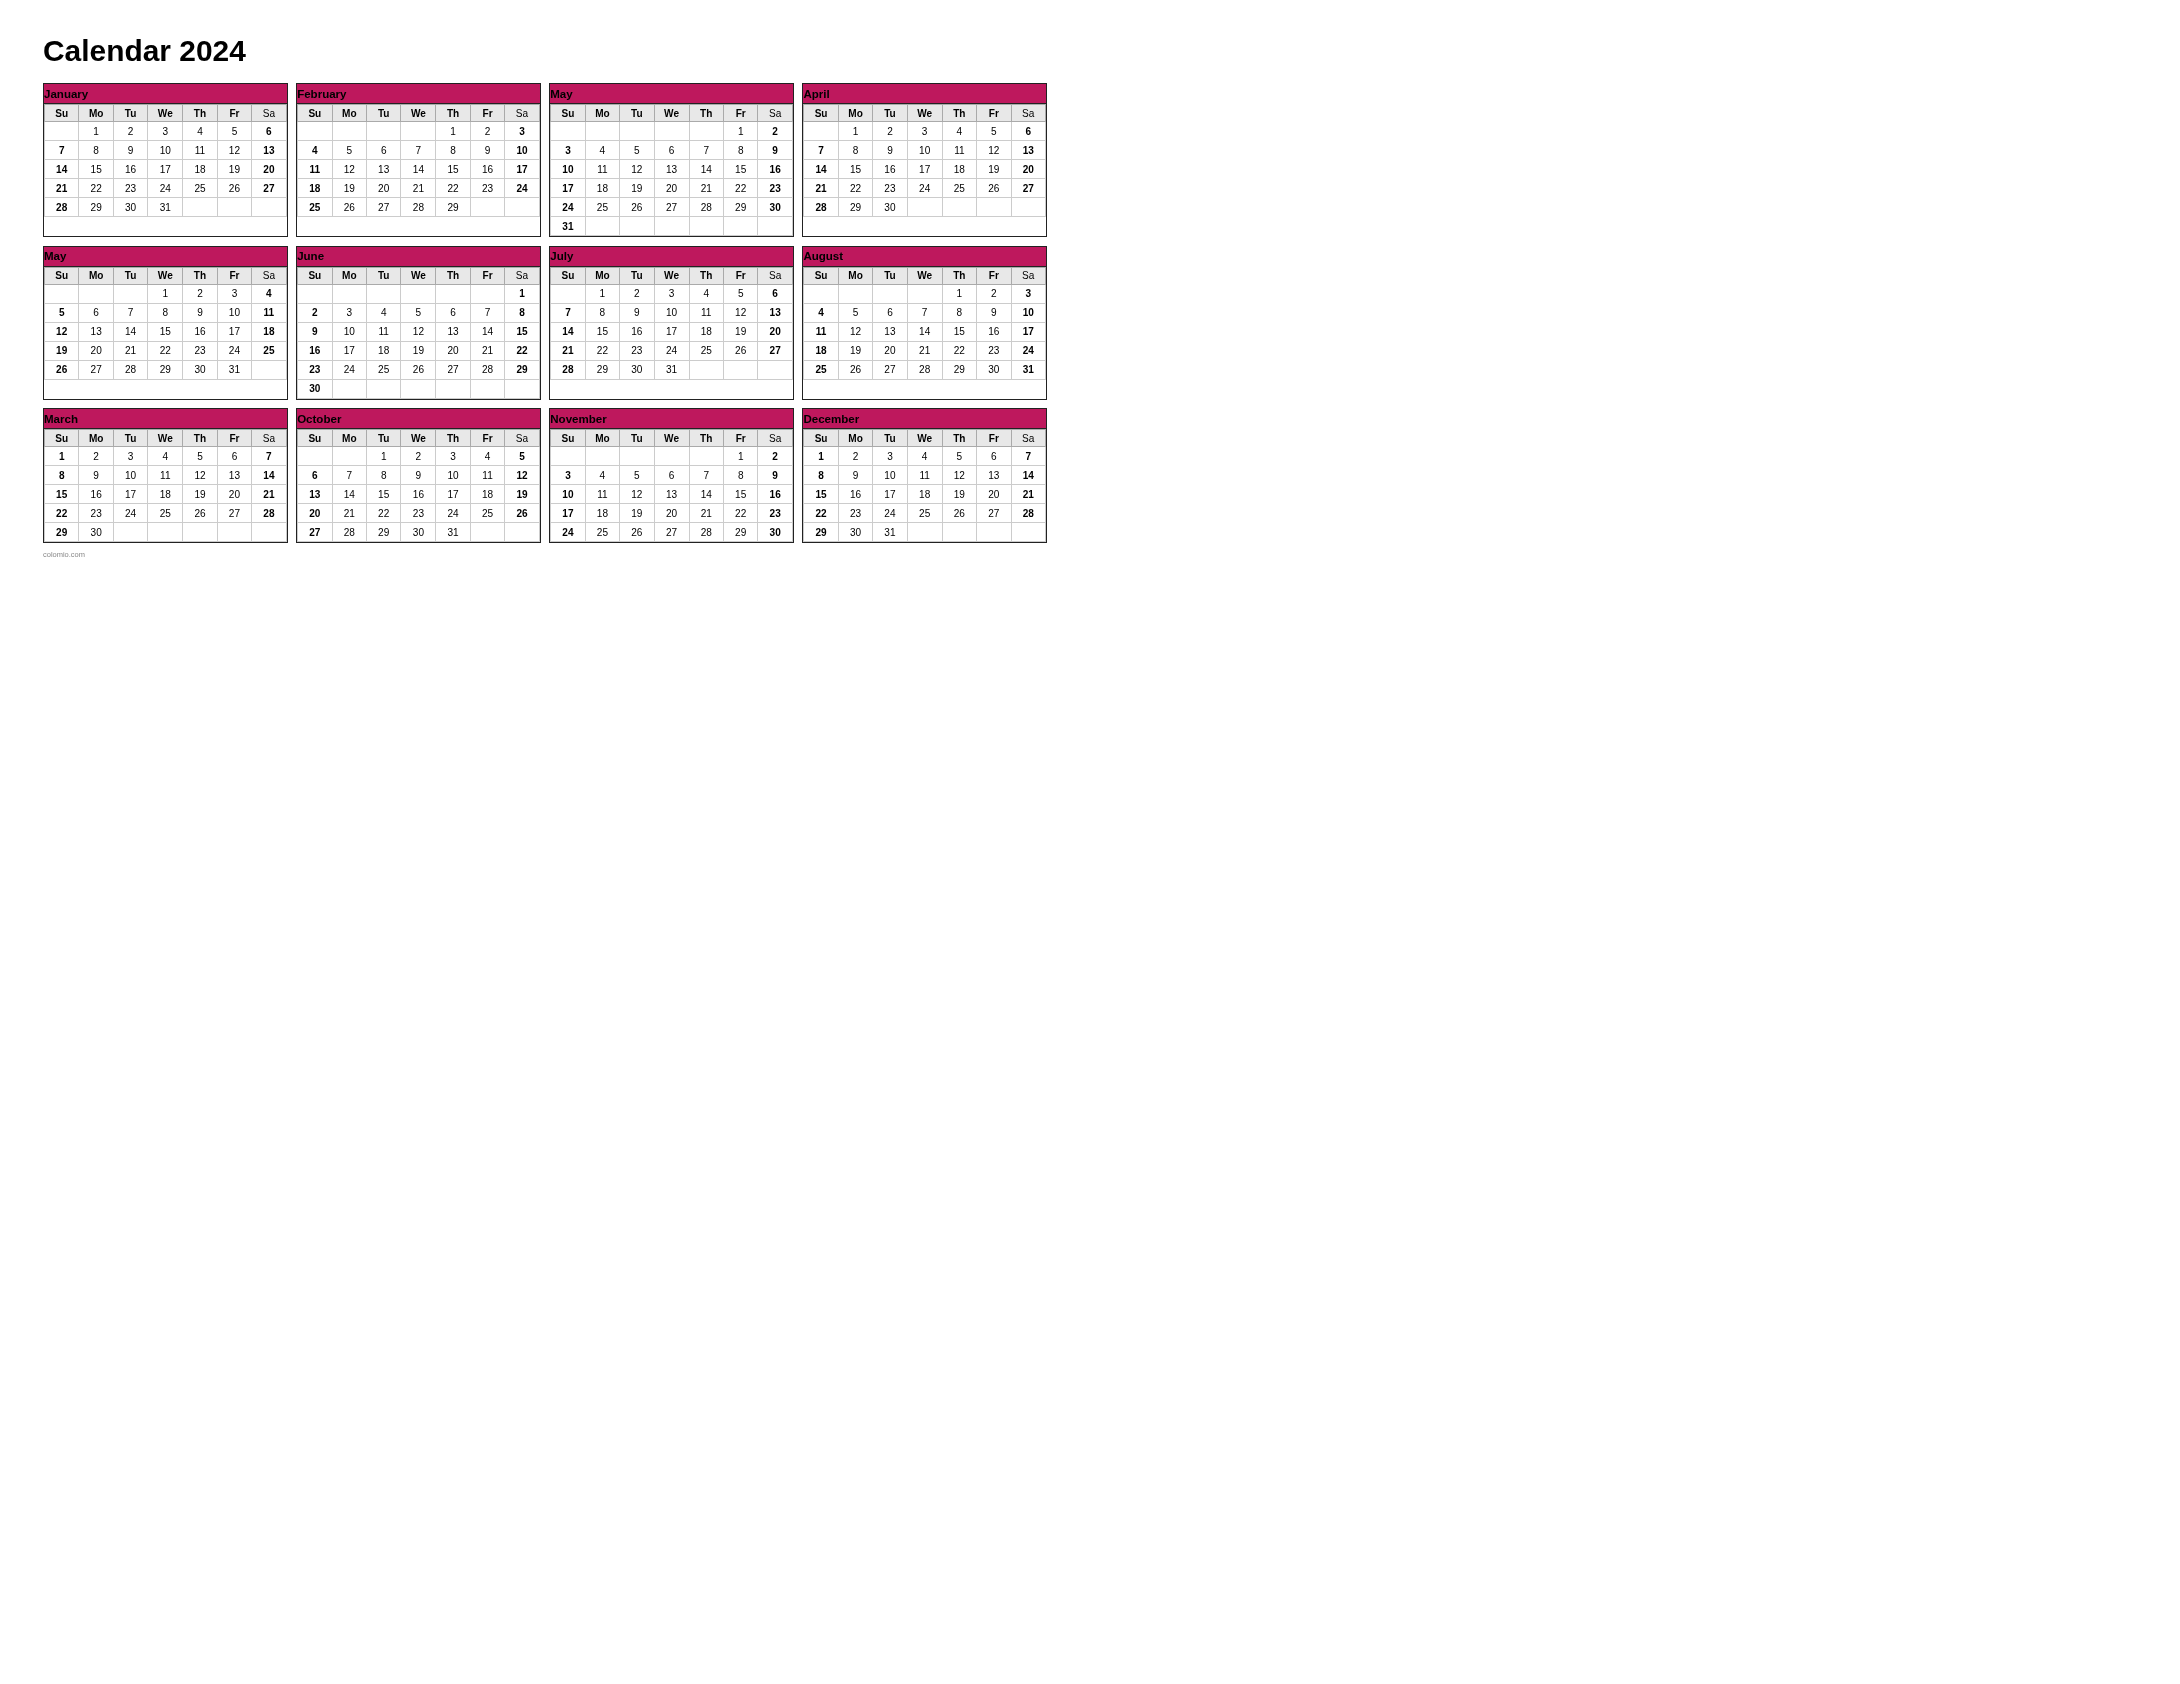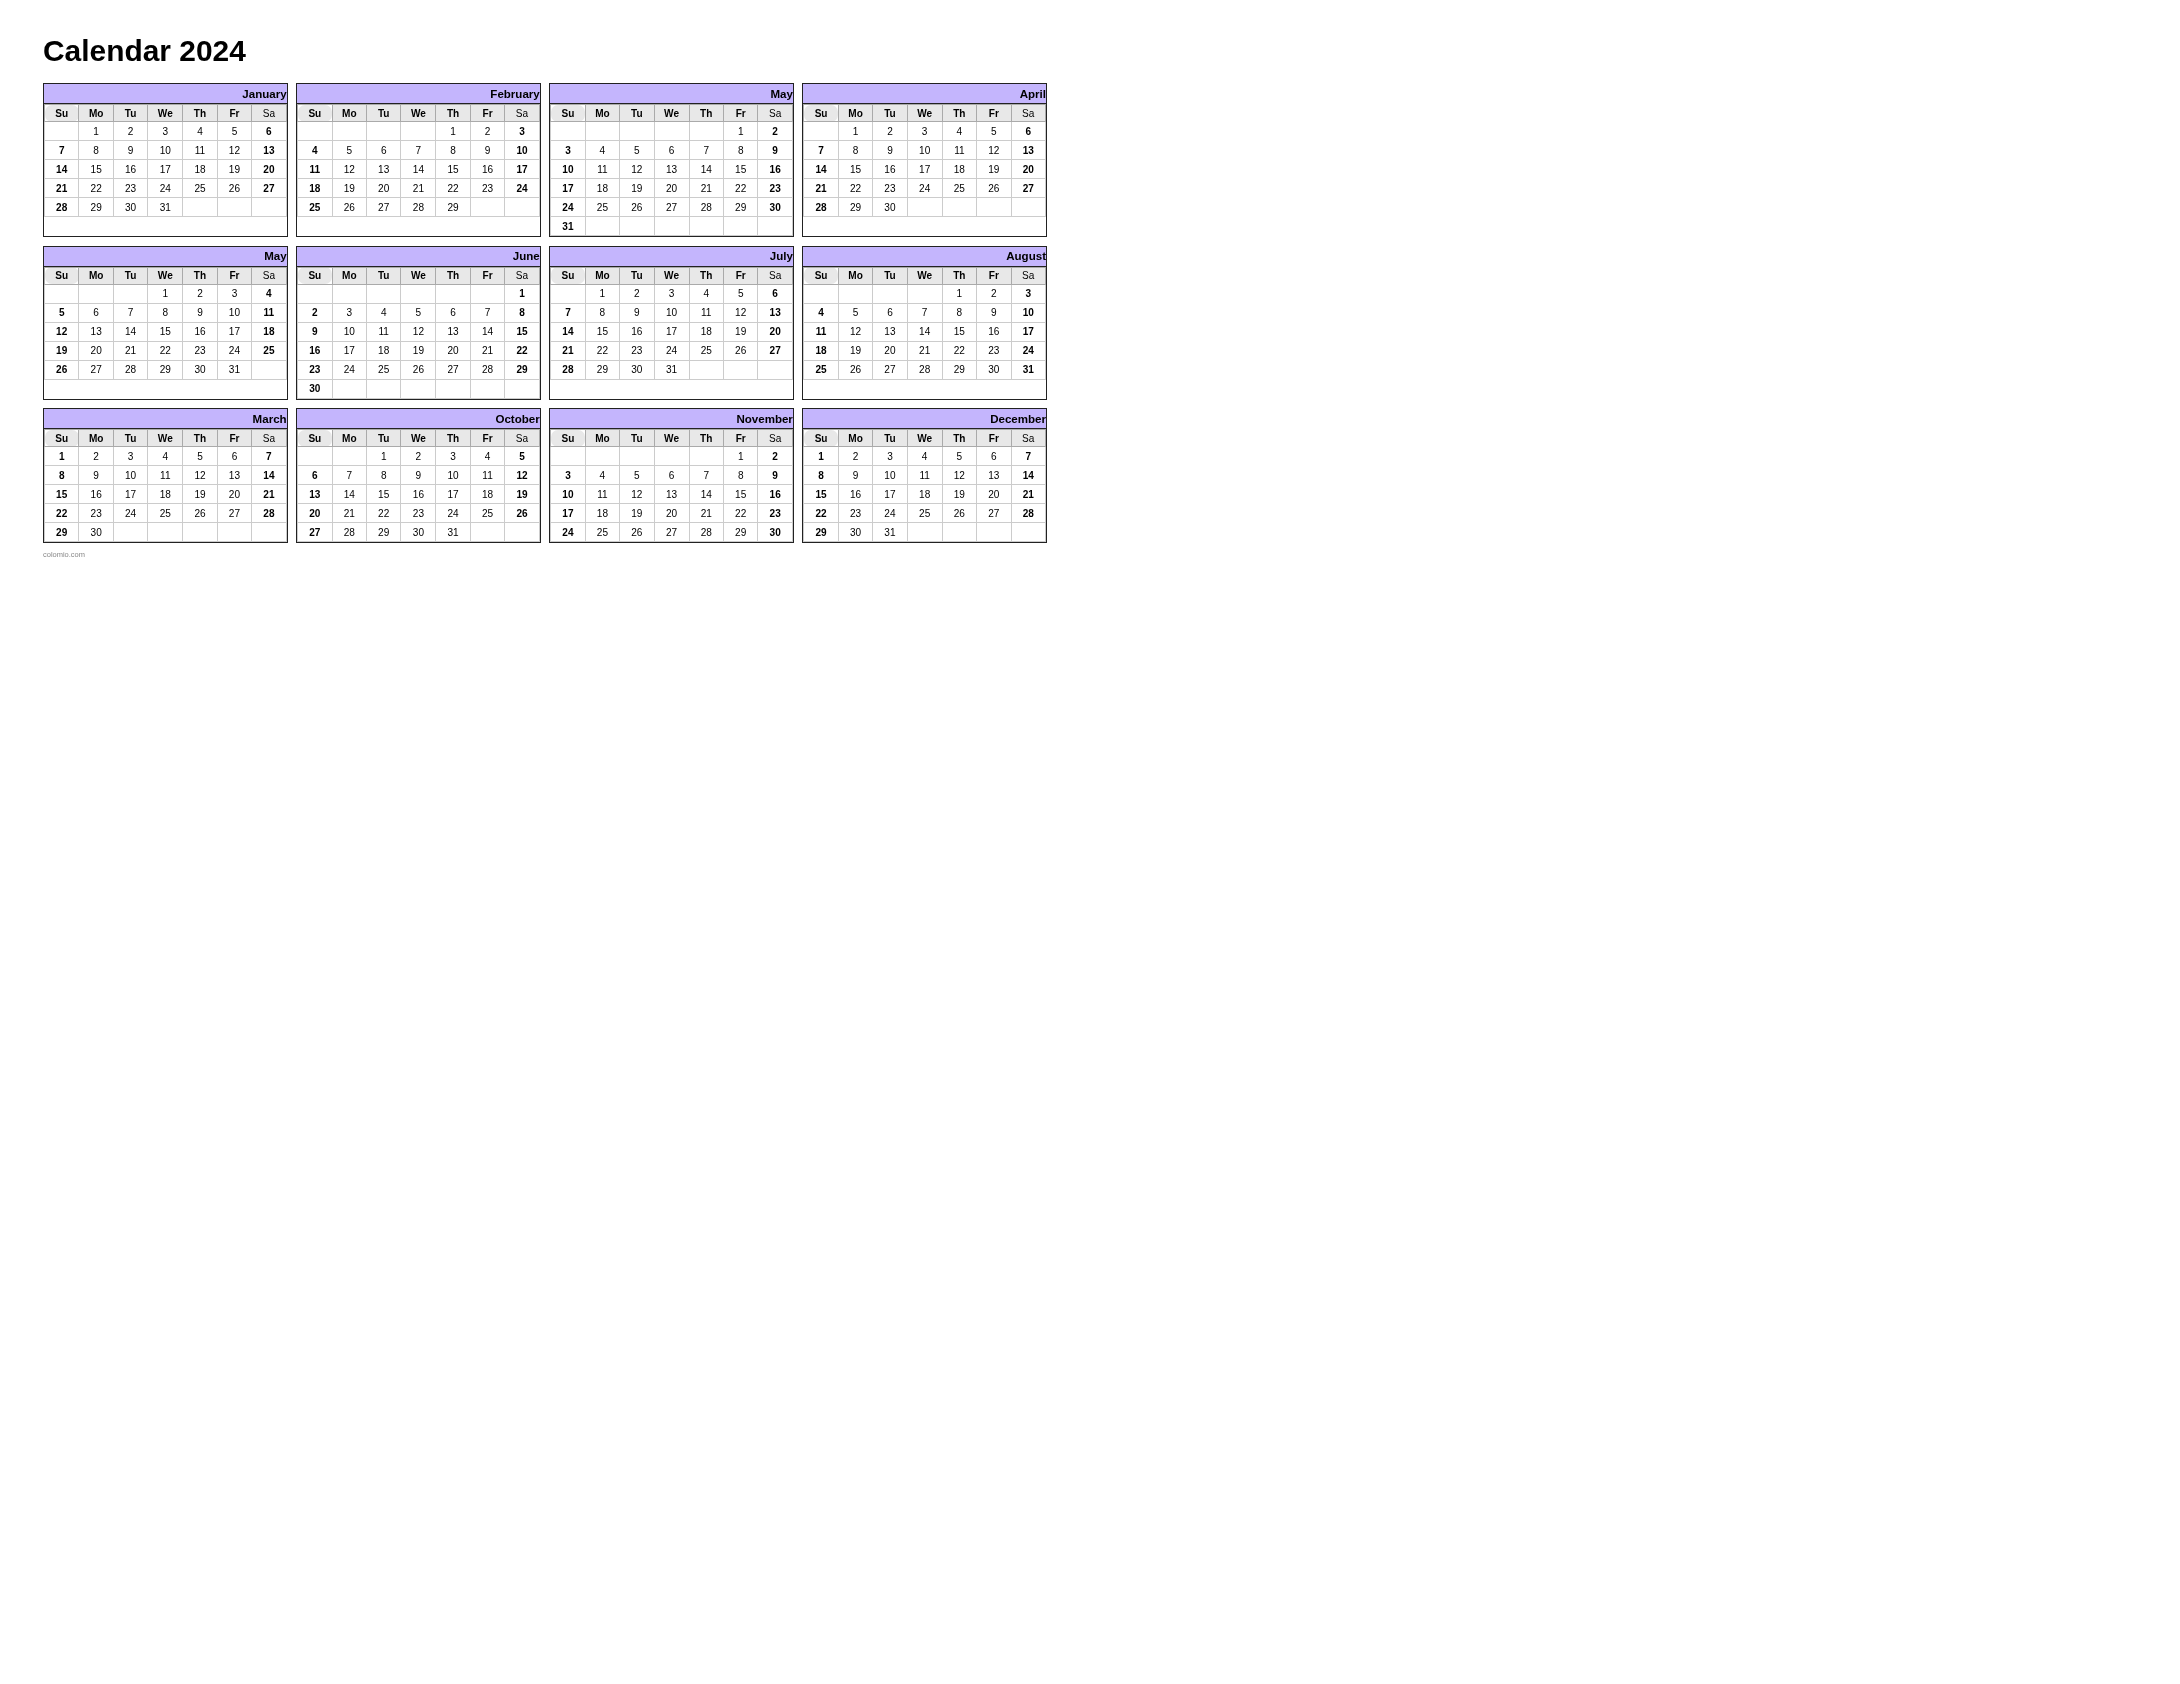--- a/index.html
+++ b/index.html
@@ -24,39 +24,38 @@
     .month {
       border: 1.3px solid #222;
       border-collapse: collapse;
     }
     .month table {
       width: 100%;
       border-collapse: collapse;
       font-size: 0.78em;
     }
     .month-title {
-      background: #c4b5fd;
-      text-align: right;
+      background: #be185d;
+      text-align: left;
       font-weight: bold;
       font-size: 0.85em;
       padding: 3.4px 0;
       border-bottom: 1.3px solid #222;
     }
     .month table th {
       background: #e8e8e8;
       border: 0.9px solid #aaa;
       text-align: center;
       padding: 2.6px 1.7px;
       font-weight: bold;
       font-size: 0.95em;
     }
     .month table th.sunday, .month table td.sunday {
       font-weight: bold;
       color: #000;
-      border-radius: 7px;
     }
     .month table th.saturday, .month table td.saturday {
       font-weight: normal;
       color: #000;
     }
     .month table td {
       border: 0.9px solid #ccc;
       text-align: center;
       padding: 2.6px 1.7px;
       min-width: 19px;

